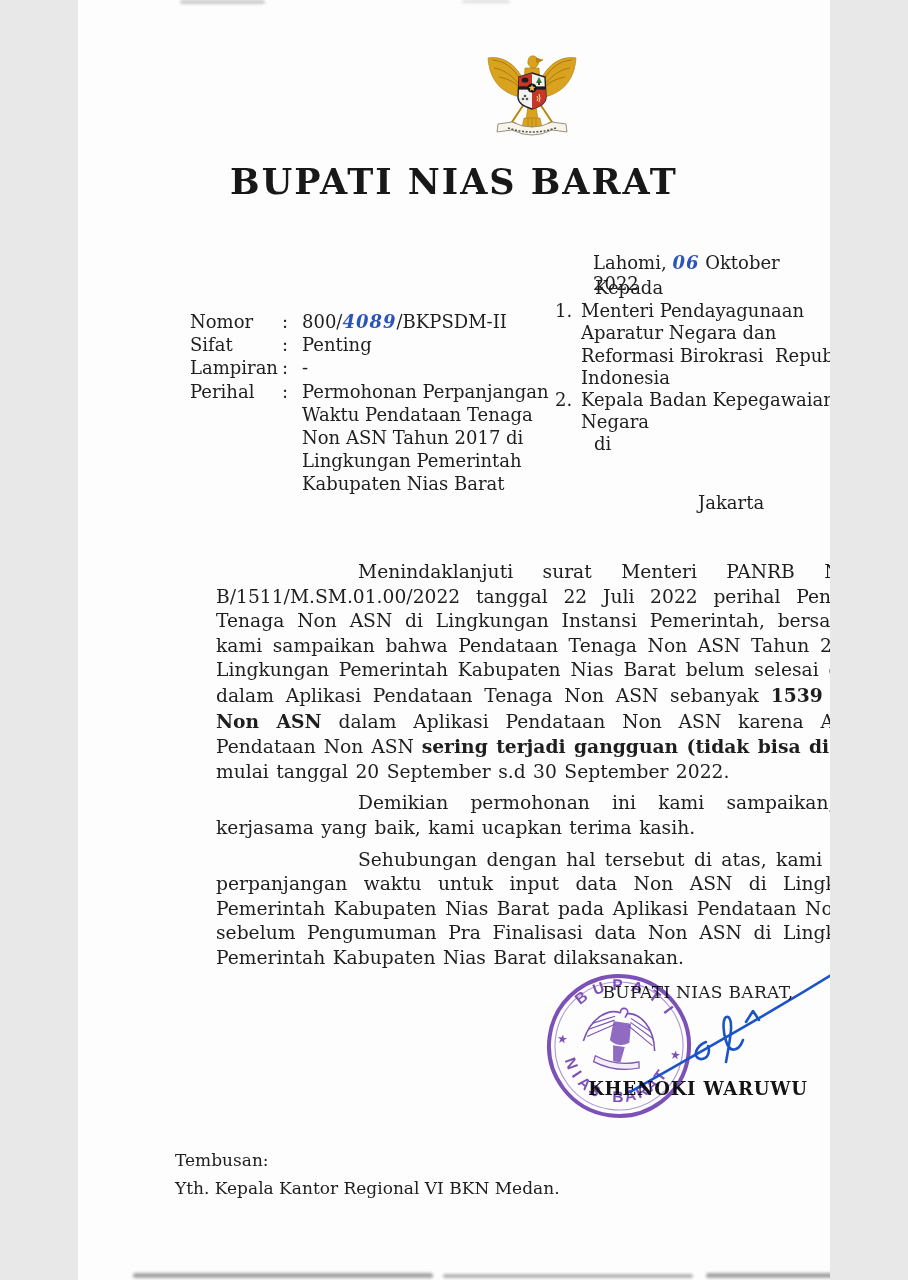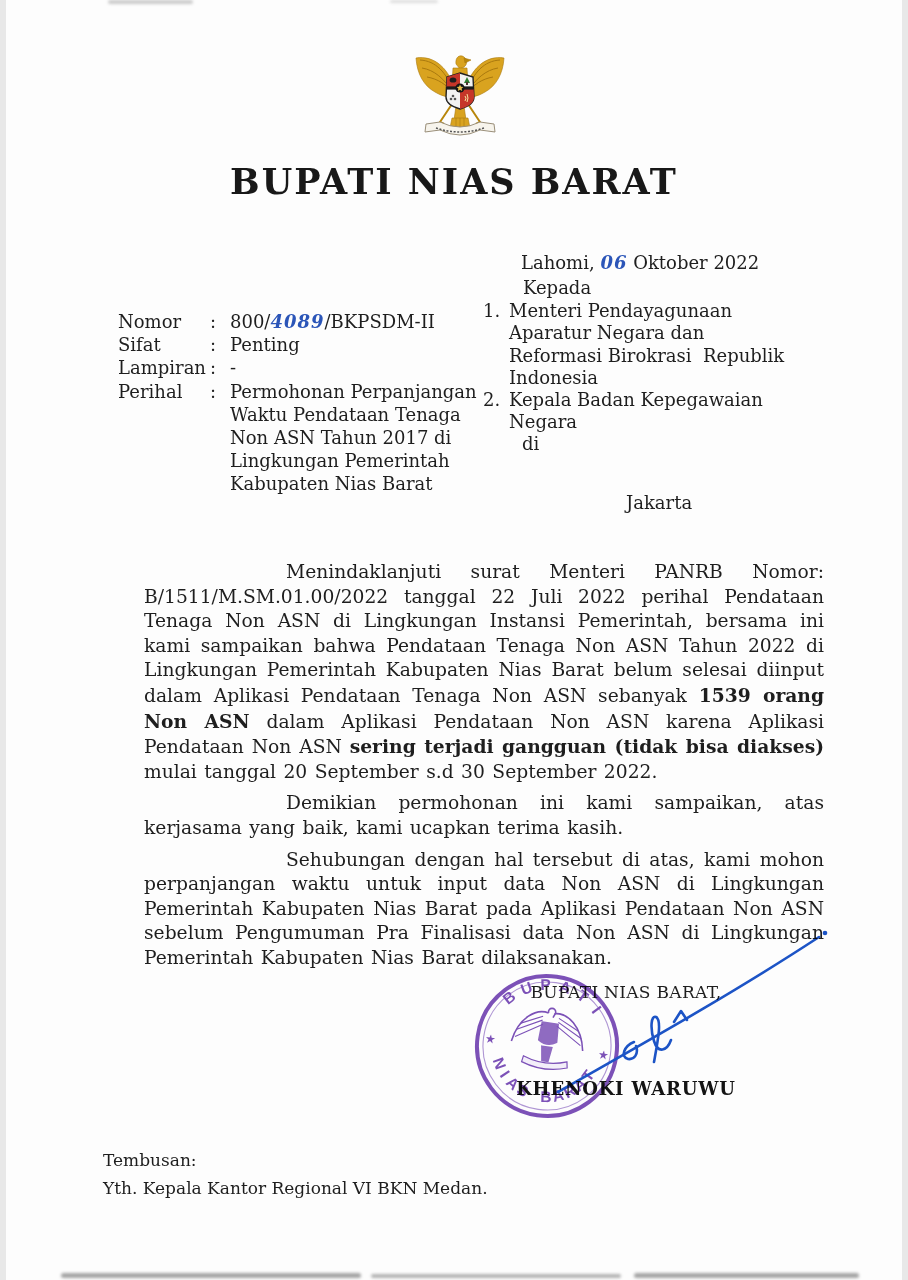--- a/index.html
+++ b/index.html
@@ -1,16 +1,16 @@
 <!DOCTYPE html>
 <html><head>
 <meta charset="utf-8">
 <style>
   html,body{margin:0;padding:0;background:#e8e8e8;}
-  #page{position:relative;width:896px;height:1280px;margin:0 auto;background:#fdfdfd;
+  #page{position:relative;width:752px;height:1280px;margin:0 auto;background:#fdfdfd;
         overflow:hidden;color:#1e1e1e;font-family:"DejaVu Serif",serif;}
   .abs{position:absolute;}
   
   .title{left:0;right:0;top:161px;text-align:center;font-weight:bold;font-size:35px;
          letter-spacing:2px;color:#181818;}
   
   .dateline{left:515px;top:252px;font-size:18px;}
   .kepada{left:517px;top:277px;font-size:18px;}
   .addr{left:477px;top:300px;display:flex;font-size:18px;line-height:22.3px;}
   .addr .yth{width:36px;flex:none;}

